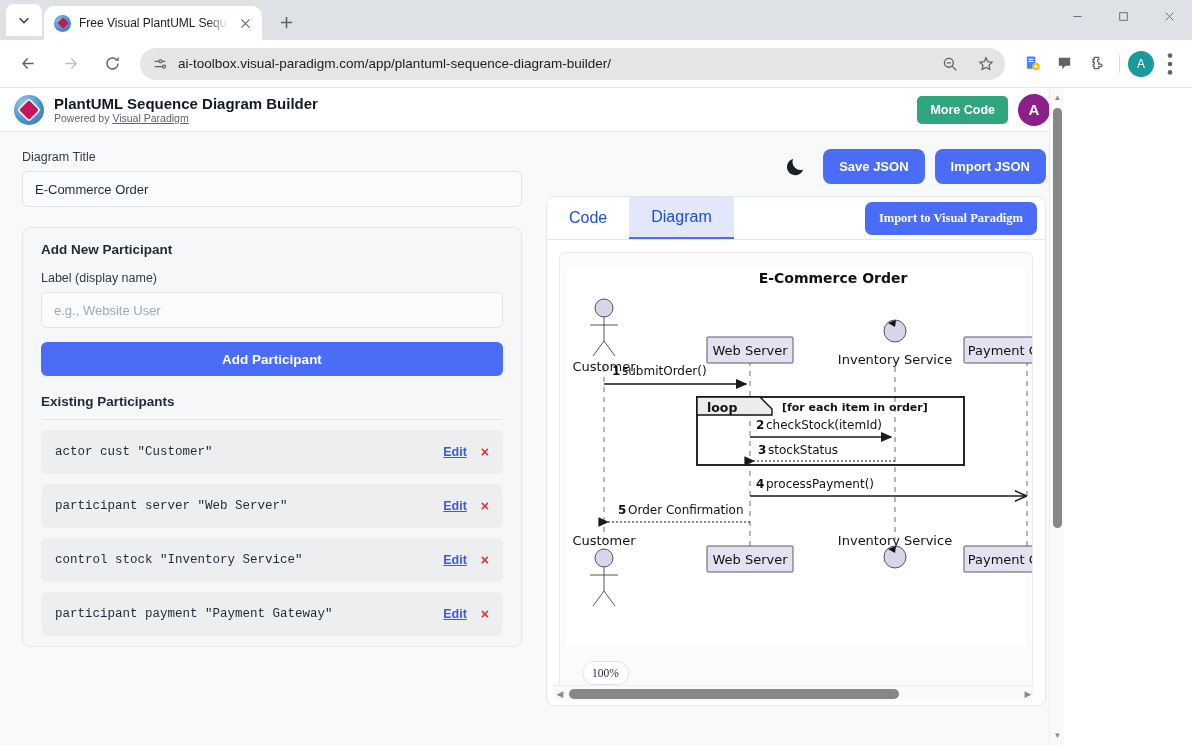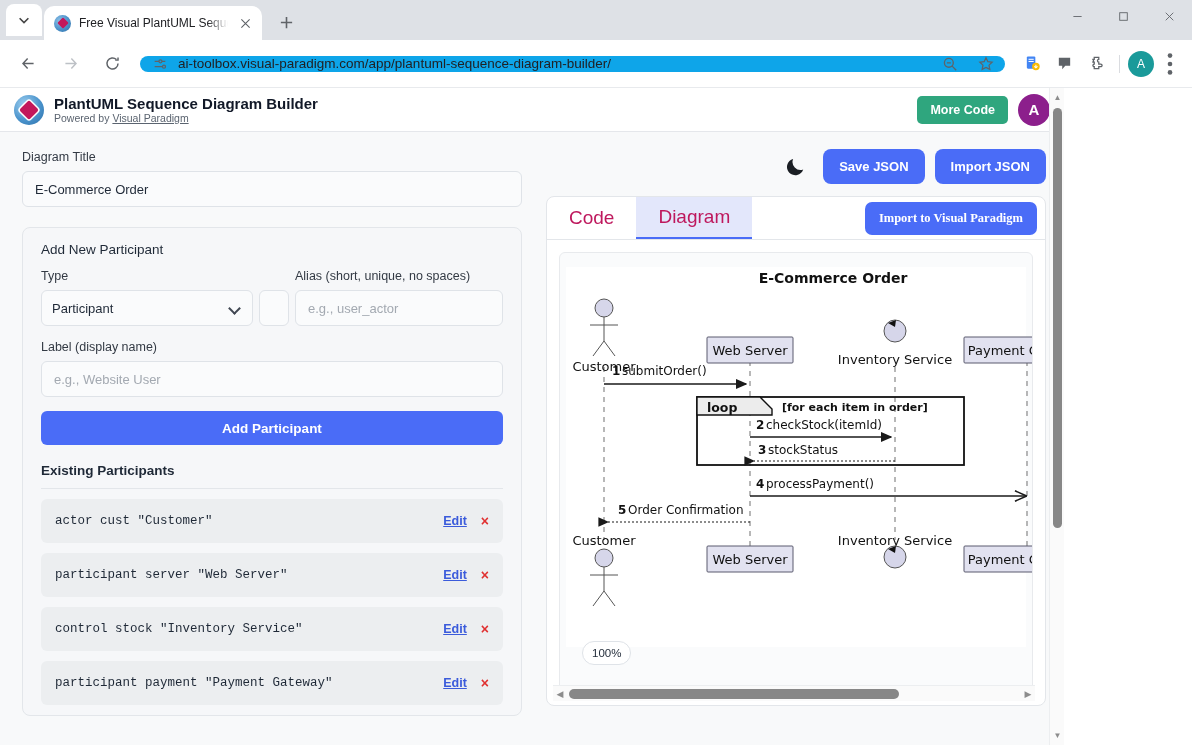--- a/index.html
+++ b/index.html
@@ -59,21 +59,21 @@
 
   .toolbar {
     height: 48px; background: #fff; display: flex; align-items: center;
     padding: 0 8px; gap: 2px; border-bottom: 1px solid #e8eaed;
   }
   .nav-btn { width: 32px; height: 32px; border-radius: 50%; display:flex;align-items:center;justify-content:center; color:#5f6368; margin:0 4px;}
   .nav-btn svg { width: 17px; height: 17px; }
   .nav-btn.disabled { color:#bdc1c6; }
 
   .omnibox {
-    flex: 1; height: 16px; background: #0ea5e9; border-radius: 16px;
+    flex: 1; height: 32px; background: #e5e5e5; border-radius: 16px;
     display: flex; align-items: center; padding: 0 6px 0 12px; margin: 0 6px;
     gap: 10px;
   }
   .omnibox .site-icon { width: 16px; height: 16px; color:#5f6368; display:flex;align-items:center;justify-content:center;}
   .url { flex: 1; font-size: 13.5px; color: #202124; white-space: nowrap; overflow: hidden; }
   .omni-ic { width: 26px; height: 26px; display:flex;align-items:center;justify-content:center; color:#5f6368; }
   .omni-ic svg { width: 16px; height: 16px; }
 
   .ext-icons { display: flex; align-items: center; gap: 2px; padding-left: 4px;}
   .ext-ic { width: 30px; height: 30px; display:flex;align-items:center;justify-content:center; }
@@ -140,21 +140,21 @@
     background:#f6f7f9; overflow:hidden;
   }
   .card-head {
     height: 46px; display:flex; align-items:center; padding: 0 18px;
     border-bottom:1px solid #e3e6ea;
   }
   .card-title { font-size: 16px; font-weight: 700; color:#111827; }
   .chev-up { margin-left:auto; color:#3a424d; display:flex; }
   .chev-up svg { width: 18px; height: 18px; }
   .card-body { padding: 14px 18px 0 18px; }
-  .sub-head { font-size: 13.5px; font-weight:400; color:#1f2937; margin-bottom: 12px; }
+  .sub-head { font-size: 13.5px; font-weight:700; color:#1f2937; margin-bottom: 12px; }
 
   .row-2 { display:flex; gap: 0; align-items:flex-end; }
   .col-type { width: 212px; }
   .col-gap { width: 42px; display:flex; justify-content:center; align-items:flex-end;}
   .mini-box { width: 30px; height: 36px; border:1px solid #dfe3e8; border-radius:6px; background:#fafbfc; }
   .col-alias { flex:1; }
   .select {
     width: 100%; height: 36px; border:1px solid #dfe3e8; border-radius:6px;
     background:#fafbfc; font-size: 13px; color:#1f2937; padding: 0 10px;
     appearance:none; -webkit-appearance:none;
@@ -190,39 +190,39 @@
     background:#4a6cf7; color:#fff; border:none; border-radius:8px;
     font-size: 13px; font-weight:700; padding: 10px 16px;
     font-family: "Liberation Sans", sans-serif;
   }
   .panel {
     margin-top: 10px; border:1px solid #e3e6ea; border-radius:8px; background:#fff;
     height: 510px; position:relative; overflow:hidden;
   }
   .tabs-bar { height: 43px; border-bottom:1px solid #e3e6ea; display:flex; align-items:stretch; padding-left: 0; position:relative; }
   .tabitem {
-    padding: 0 22px; display:flex; align-items:center; font-size: 19px; color:#be185d;
+    padding: 0 22px; display:flex; align-items:center; font-size: 16px; color:#1d4ed8;
   }
   .tabitem.active { background:#e3e7fb; border-bottom: 2px solid #4a6cf7; font-weight:400;}
   .imp-vp {
     position:absolute; right: 8px; top: 5px;
     background:#4a6cf7; color:#fff; border:none; border-radius:7px;
     font-size: 12.5px; font-weight:700; padding: 9px 14px;
     font-family:Liberation Serif, serif;
   }
   .canvas-wrap { padding: 12px; height: 466px; }
   .canvas {
     border:1px solid #e8eaed; border-radius:6px; background:#fafbfc;
     height: 100%; position:relative; overflow:hidden;
   }
   .canvas-white { position:absolute; left:6px; top:6px; right:6px; top:14px; height: 380px; background:#fff; }
   .zoom-chip {
-    position:absolute; left: 22px; bottom: 28px; background:#fff;
+    position:absolute; left: 22px; bottom: 8px; background:#fff;
     border:1px solid #dfe3e8; border-radius:12px; font-size: 11.5px;
-    color:#1f2937; padding: 5px 9px;
+    color:#1f2937; padding: 5px 9px; font-family: Liberation Serif, serif;
   }
   svg.diagram { position:absolute; left: 0; top: 4px; }
 
   
   .hscroll {
     position:absolute; left: 6px; right: 10px; bottom: 4px; height: 16px;
     background:#fafafa; border-top:1px solid #eceef0; display:flex; align-items:center;
   }
   .hs-arrow { width: 14px; display:flex;align-items:center;justify-content:center; color:#8c8c8c; font-size:9px;}
   .hs-track { flex:1; height: 16px; position:relative; }
@@ -368,37 +368,20 @@
     <div class="content">
 
       <div class="left-pane">
         <div class="field-label">Diagram Title</div>
         <input class="text-input" value="E-Commerce Order" style="">
 
         <div class="card">
           <div class="card-body">
             <div class="sub-head">Add New Participant</div>
 
-            <div class="row-2">
-              <div class="col-type">
-                <div class="field-label">Type</div>
-                <div class="sel-wrap">
-                  <select class="select">
-                    <option>Participant</option>
-                  </select>
-                </div>
-              </div>
-              <div class="col-gap">
-                <div class="mini-box"></div>
-              </div>
-              <div class="col-alias">
-                <div class="field-label">Alias (short, unique, no spaces)</div>
-                <input class="text-input" placeholder="e.g., user_actor" style="">
-              </div>
-            </div>
 
             <div class="mt14">
               <div class="field-label">Label (display name)</div>
               <input class="text-input" placeholder="e.g., Website User" style="">
             </div>
 
             <button class="btn-primary">Add Participant</button>
 
             <div class="exist-head">Existing Participants</div>
 

